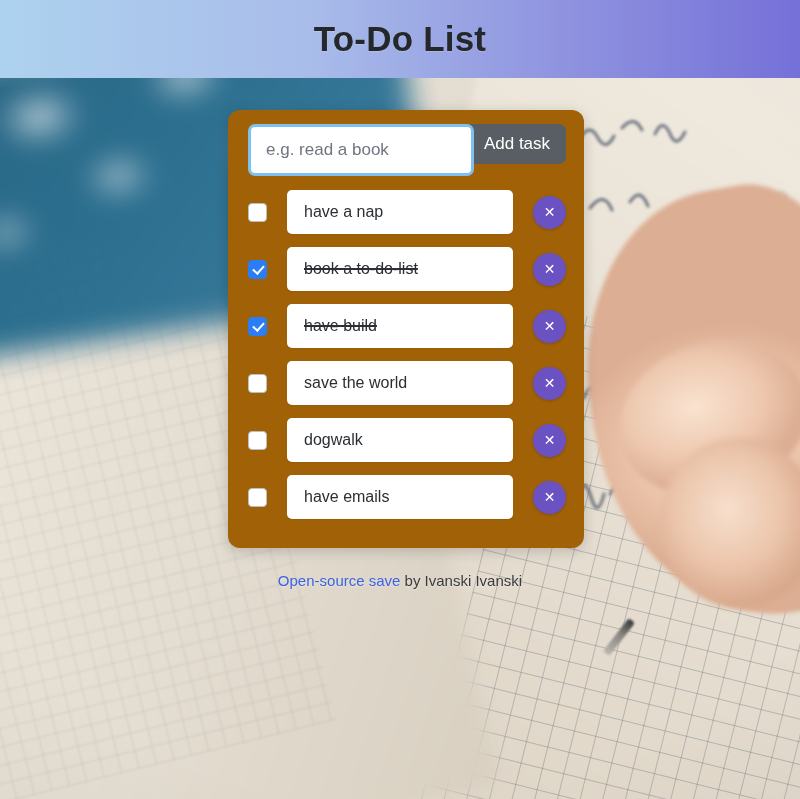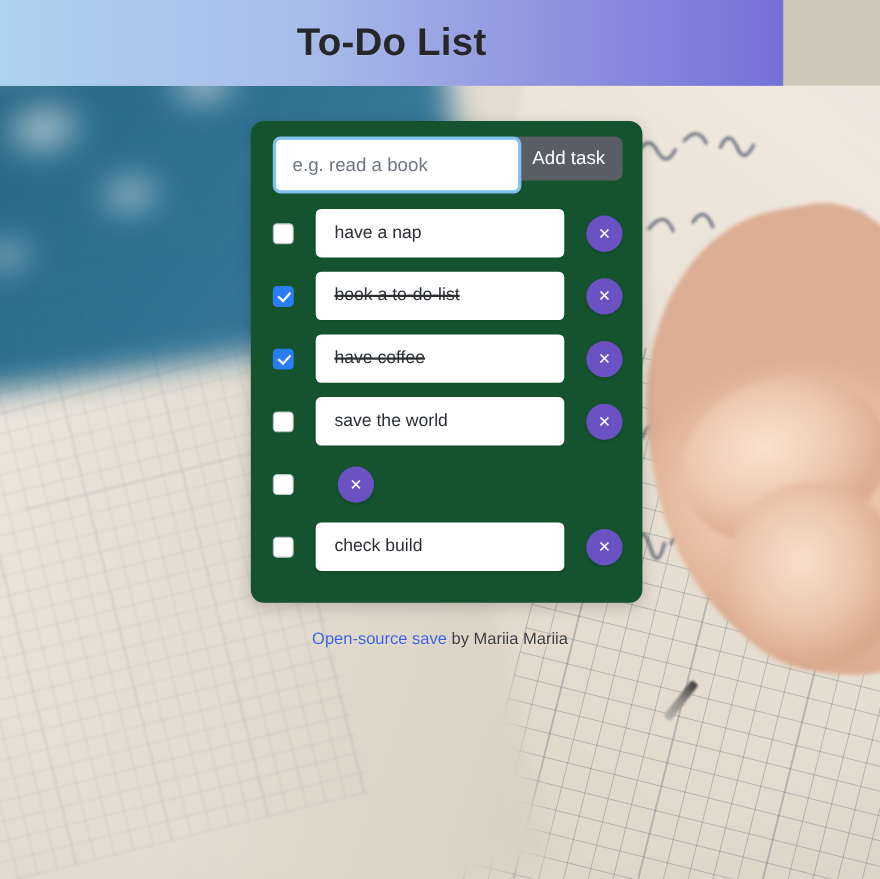--- a/index.html
+++ b/index.html
@@ -172,21 +172,21 @@
     position: absolute;
     inset: 0;
     background: radial-gradient(ellipse 110% 100% at 50% 45%, rgba(0,0,0,0) 55%, rgba(0,0,0,0.08) 100%);
   }
 
   
   #header {
     position: absolute;
     left: 0;
     top: 0;
-    width: 712px;
+    width: 800px;
     height: 78px;
     background: linear-gradient(90deg, #add2ee 0%, #a9bdea 38%, #8e91df 72%, #7570d8 100%);
     display: flex;
     align-items: center;
     justify-content: center;
     z-index: 5;
   }
   #header-title {
     font-size: 35px;
     font-weight: bold;
@@ -195,21 +195,21 @@
     text-shadow: 0 1px 1px rgba(255,255,255,0.18);
   }
 
   
   #card {
     position: absolute;
     left: 228px;
     top: 110px;
     width: 356px;
     height: 438px;
-    background: #14532d;
+    background: #a16207;
     border-radius: 12px;
     box-shadow: 0 3px 14px rgba(0,0,0,0.18);
     z-index: 6;
   }
 
   
   #input-row {
     position: absolute;
     left: 20px;
     top: 14px;
@@ -421,54 +421,57 @@
           <span class="task-text done">book a to-do-list</span>
         </div>
         <button class="task-delete">
           <span>✕</span>
         </button>
       </div>
 
       <div class="task-row">
         <div class="task-checkbox checked"></div>
         <div class="task-text-box">
-          <span class="task-text done">have coffee</span>
+          <span class="task-text done">have build</span>
         </div>
         <button class="task-delete">
           <span>✕</span>
         </button>
       </div>
 
       <div class="task-row">
         <div class="task-checkbox"></div>
         <div class="task-text-box">
           <span class="task-text">save the world</span>
         </div>
         <button class="task-delete">
           <span>✕</span>
         </button>
       </div>
 
       <div class="task-row">
         <div class="task-checkbox"></div>
+        <div class="task-text-box">
+          <span class="task-text">dogwalk</span>
+        </div>
         <button class="task-delete">
           <span>✕</span>
         </button>
       </div>
 
       <div class="task-row">
         <div class="task-checkbox"></div>
         <div class="task-text-box">
-          <span class="task-text">check build</span>
+          <span class="task-text">have emails</span>
         </div>
         <button class="task-delete">
           <span>✕</span>
         </button>
       </div>
 
     </div>
   </div>
 
   <div id="footer">
-    <a id="footer-link" href="#">Open-source save</a><span> by Mariia Mariia</span>
+    <a id="footer-link" href="#">Open-source save</a><span> by Ivanski Ivanski</span>
   </div>
 
 </div>
 
 </body></html>

